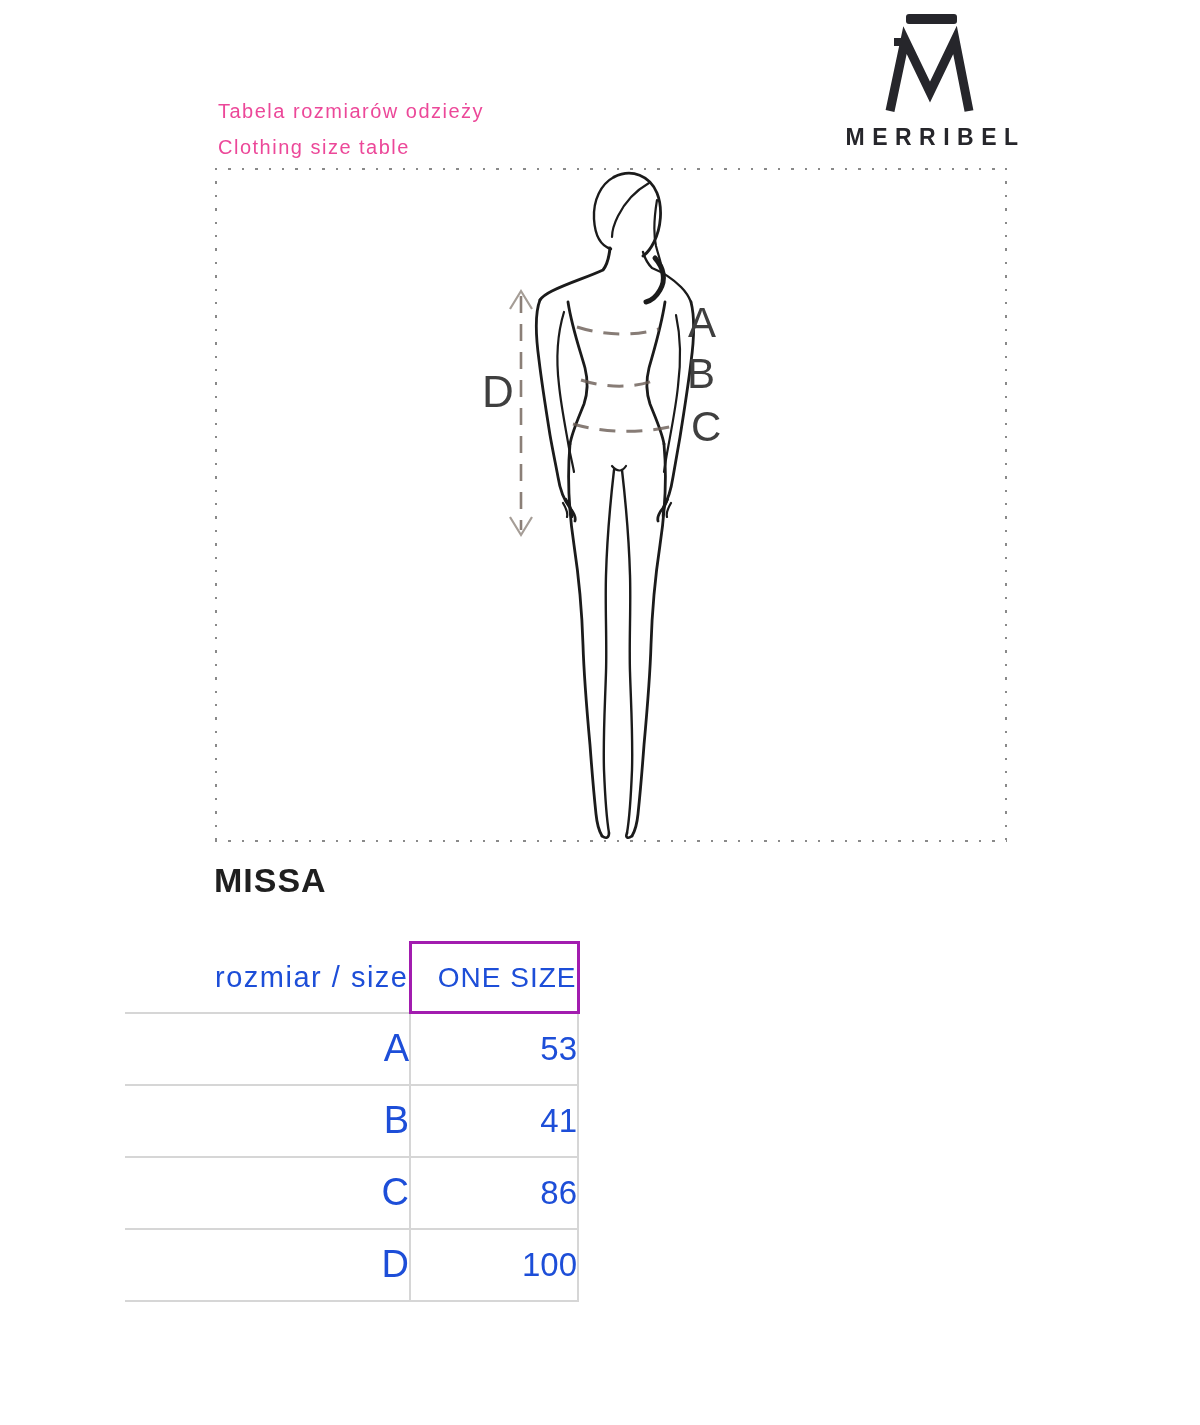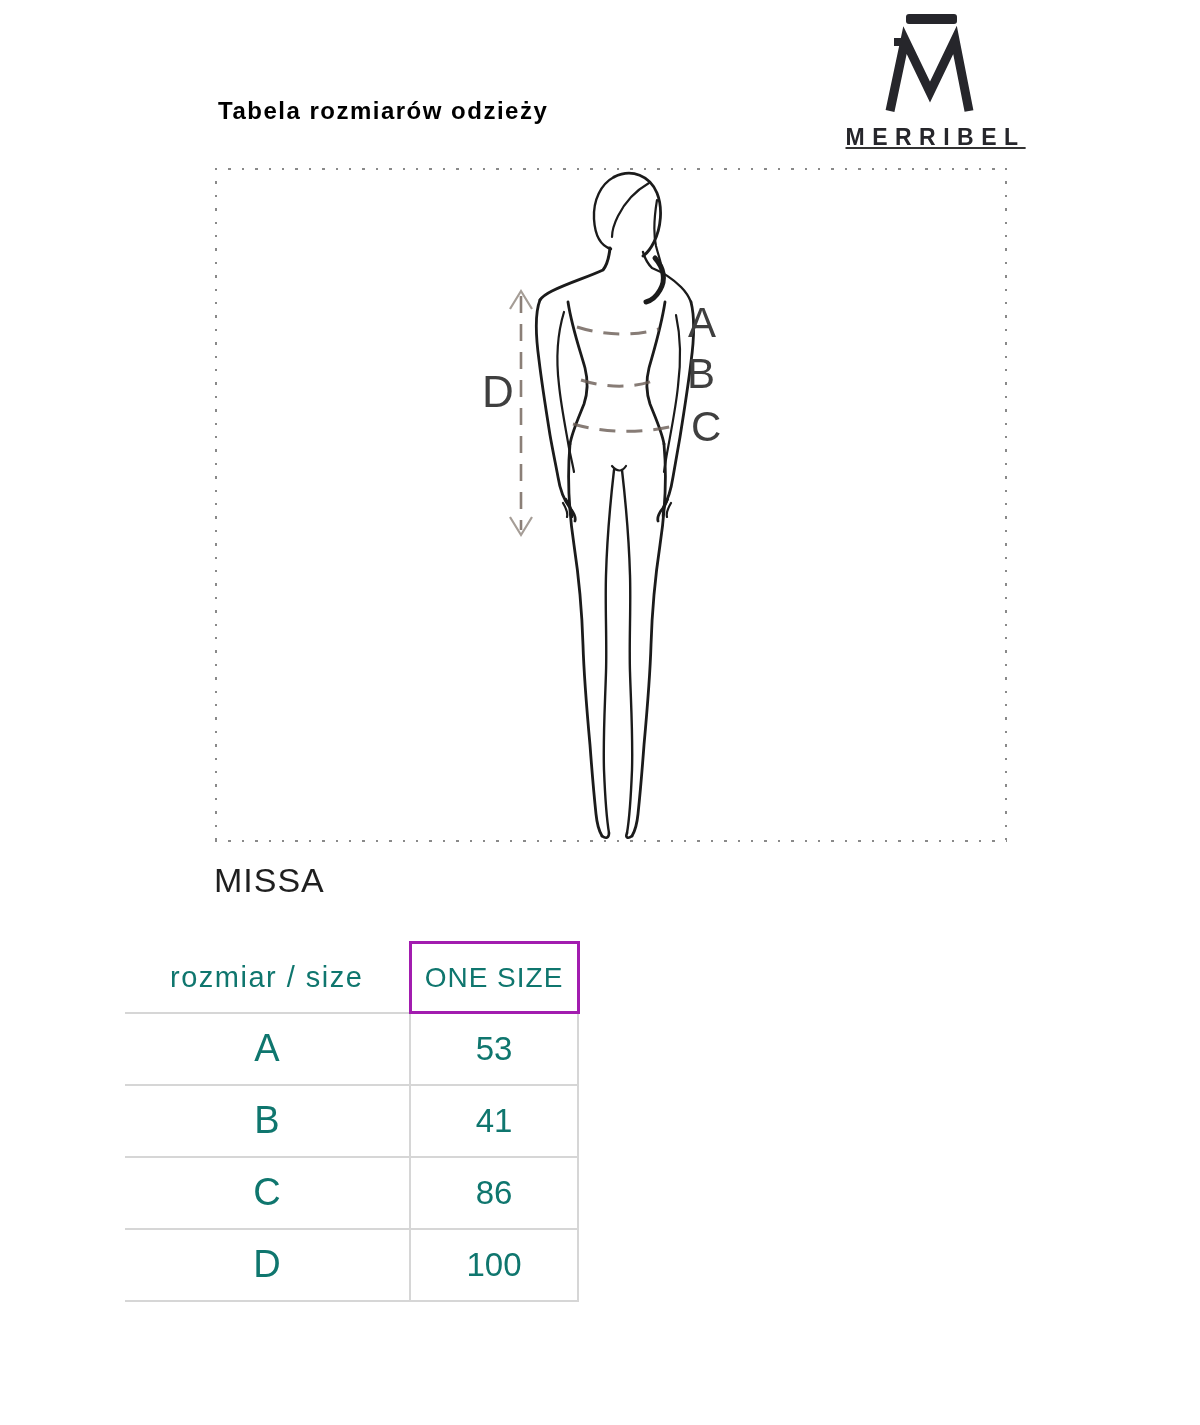--- a/index.html
+++ b/index.html
@@ -12,35 +12,34 @@
     height: 1425px;
     background: #ffffff;
     overflow: hidden;
   }
 
   
   .titles {
     position: absolute;
     left: 218px;
     top: 93px;
-    font-size: 24px;
+    font-size: 20px;
     line-height: 36px;
-    font-weight: 700;
+    font-weight: 400;
     letter-spacing: 1.5px;
-    color: #000000;
+    color: #ec4899;
   }
 
   
   .brand {
     position: absolute;
     left: 838px;
     top: 8px;
     width: 185px;
     text-align: center;
-    text-decoration: underline;
   }
   .brand svg { display: block; margin: 0 auto; }
   .brand-name {
     margin-top: 10px;
     font-size: 23px;
     font-weight: 600;
     letter-spacing: 7.5px;
     text-indent: 7.5px;
     color: #26262b;
   }
@@ -68,39 +67,39 @@
     font-weight: 300;
     fill: #3f3f3f;
   }
 
   
   .product-name {
     position: absolute;
     left: 214px;
     top: 861px;
     font-size: 34px;
-    font-weight: 400;
+    font-weight: 700;
     letter-spacing: 1px;
     color: #1f1f1f;
   }
 
   
   .sizes {
     position: absolute;
     left: 125px;
     top: 941px;
     border-collapse: collapse;
     table-layout: fixed;
     width: 453px;
   }
   .sizes th, .sizes td {
     font-weight: 300;
-    text-align: center;
+    text-align: right;
     vertical-align: middle;
-    color: #0f766e;
+    color: #1d4ed8;
     padding: 0;
   }
   .sizes col.c-label { width: 285px; }
   .sizes col.c-value { width: 168px; }
   .sizes tr { height: 72px; }
   .sizes tr.hdr { height: 70px; }
   .hdr-label { font-size: 29px; letter-spacing: 1.5px; color: #333; }
   .hdr-value {
     border: 3px solid #a21caf;
     font-size: 28px;
@@ -119,20 +118,21 @@
   }
   .sizes tr:last-child .row-label { border-bottom: 2px solid #d6d6d6; }
 </style>
 </head>
 <body>
 
 <div class="page">
 
   <div class="titles">
     <div>Tabela rozmiarów odzieży</div>
+    <div>Clothing size table</div>
   </div>
 
   <div class="brand">
     <svg width="112" height="106" viewBox="878 8 112 106">
       <rect x="909" y="14" width="51" height="10" rx="3" fill="#26262b"></rect>
       <g fill="none" stroke="#26262b" stroke-width="9" stroke-linejoin="miter">
         <path d="M 893,111 L 908,40 L 933,92 L 958,40 L 972,111"></path>
         <path d="M 897,42 L 909,42" stroke-width="8"></path>
       </g>
     </svg>

